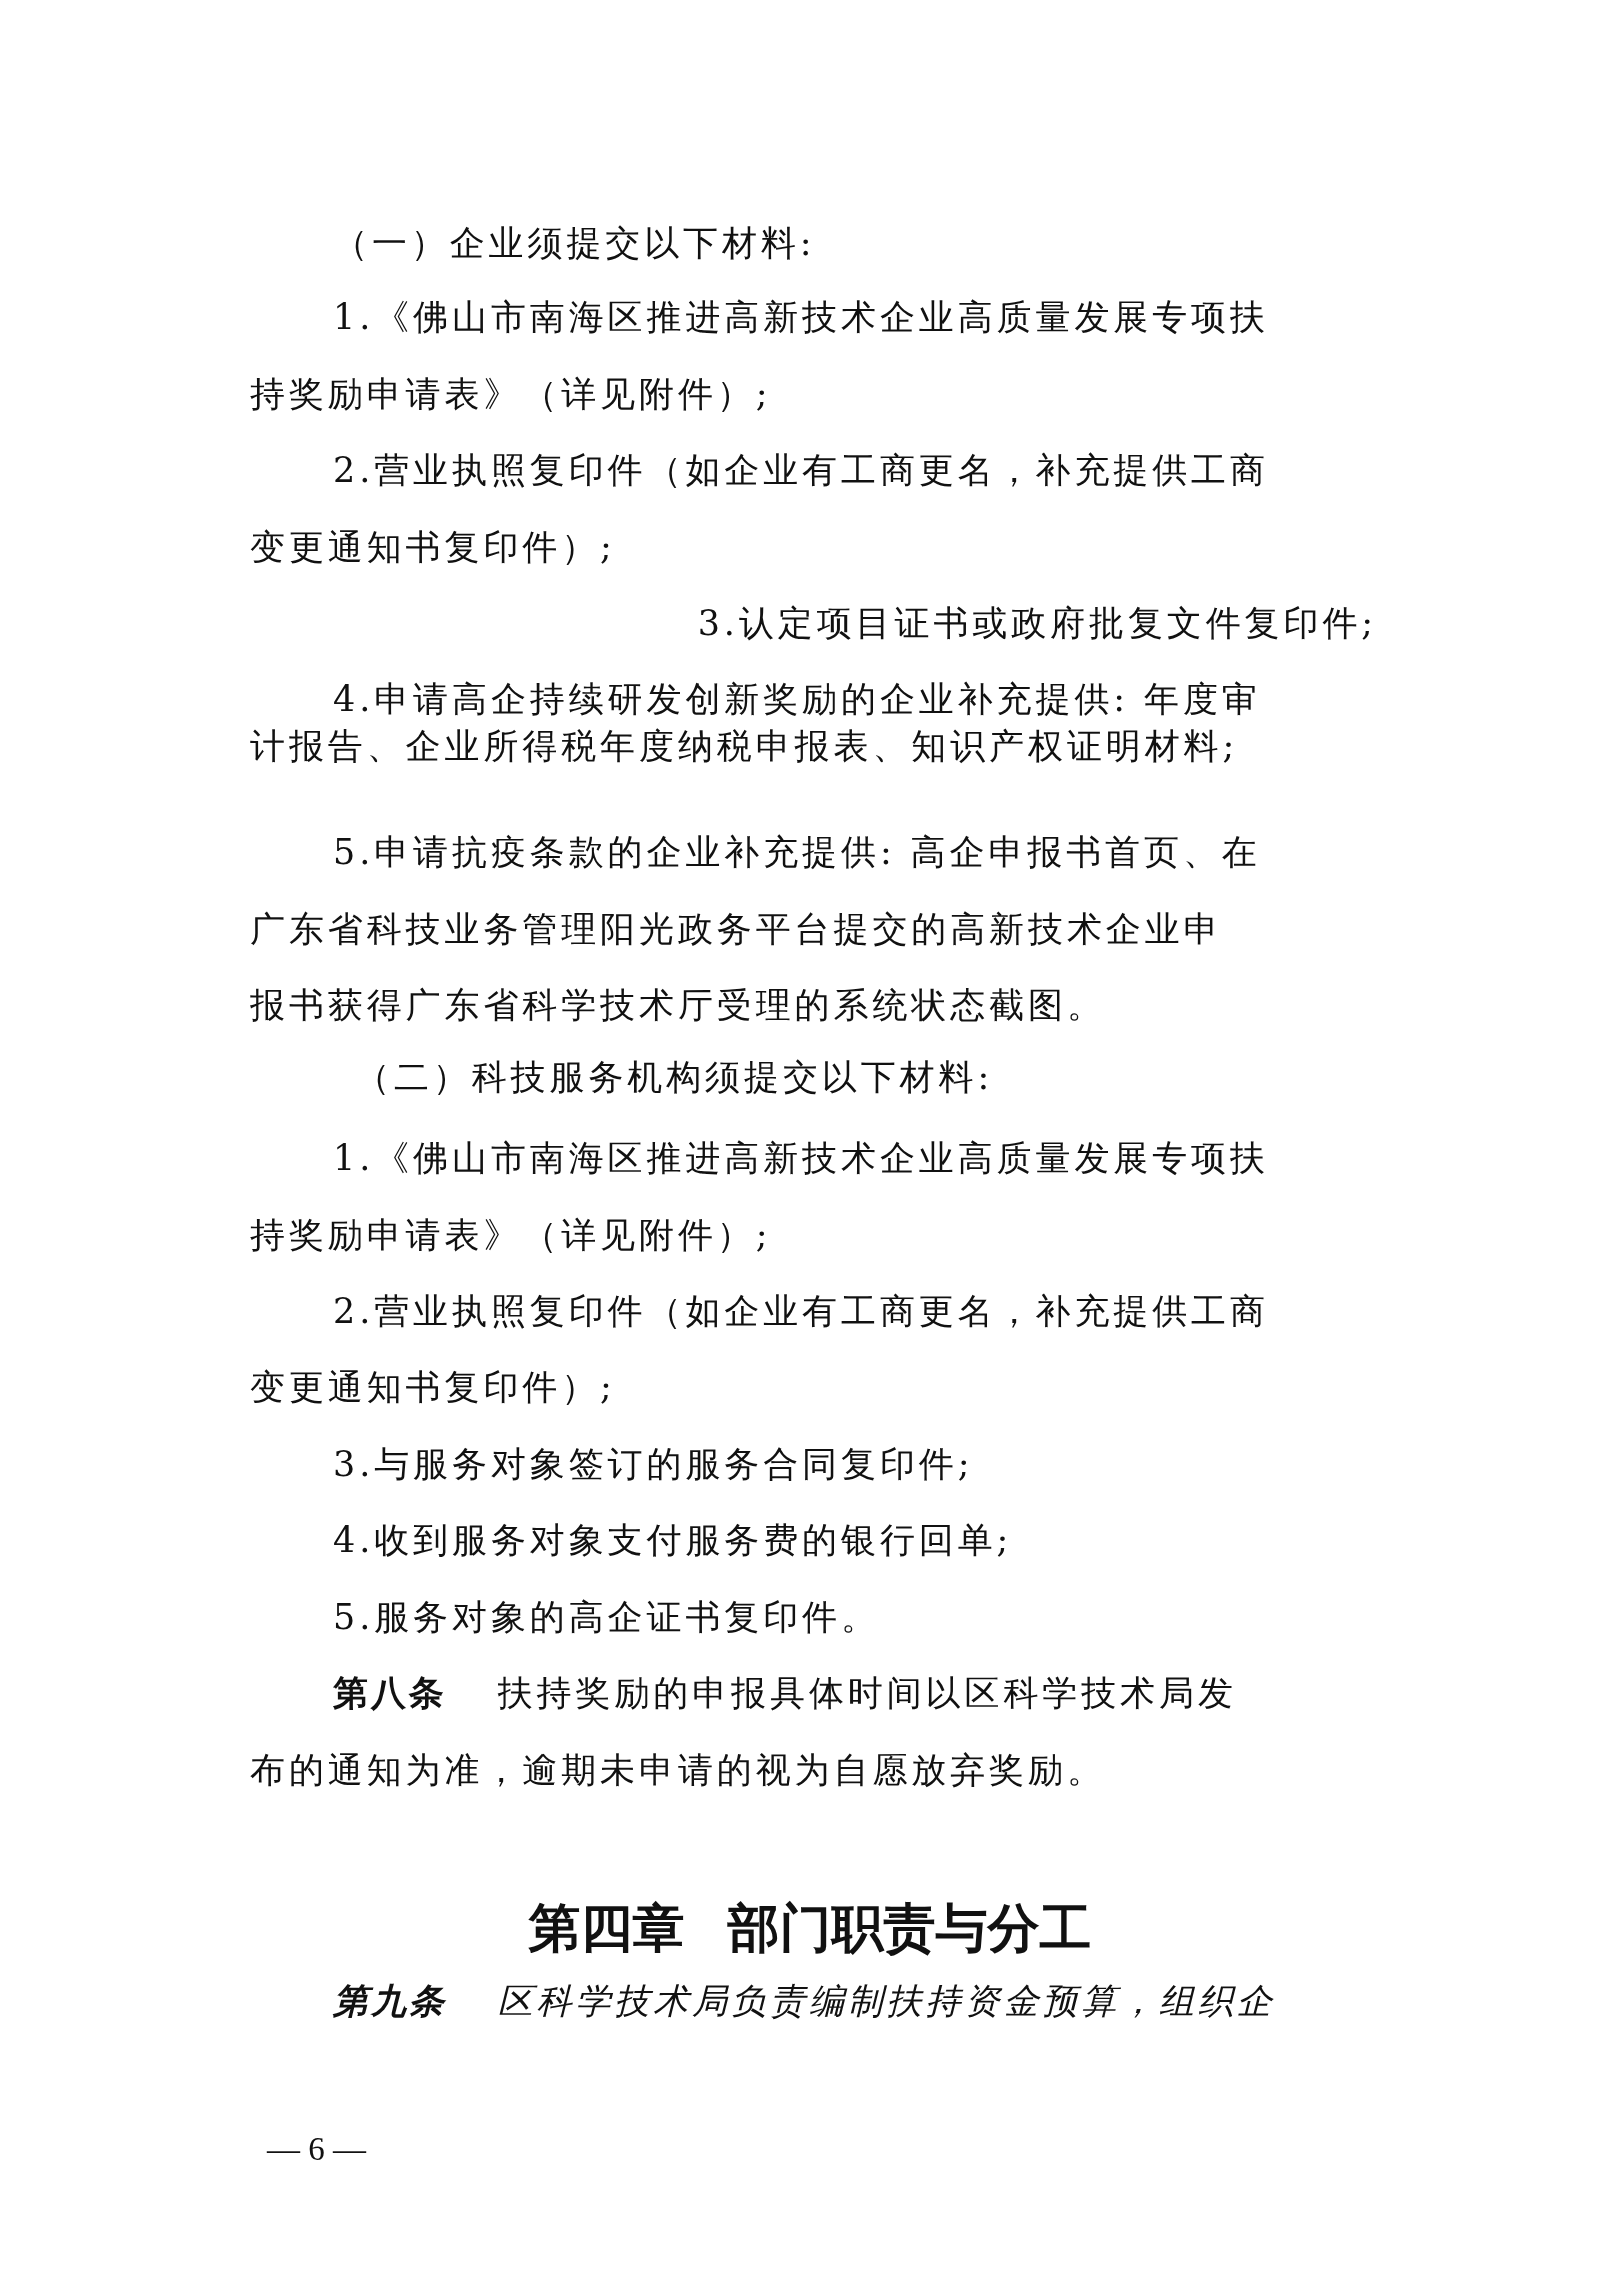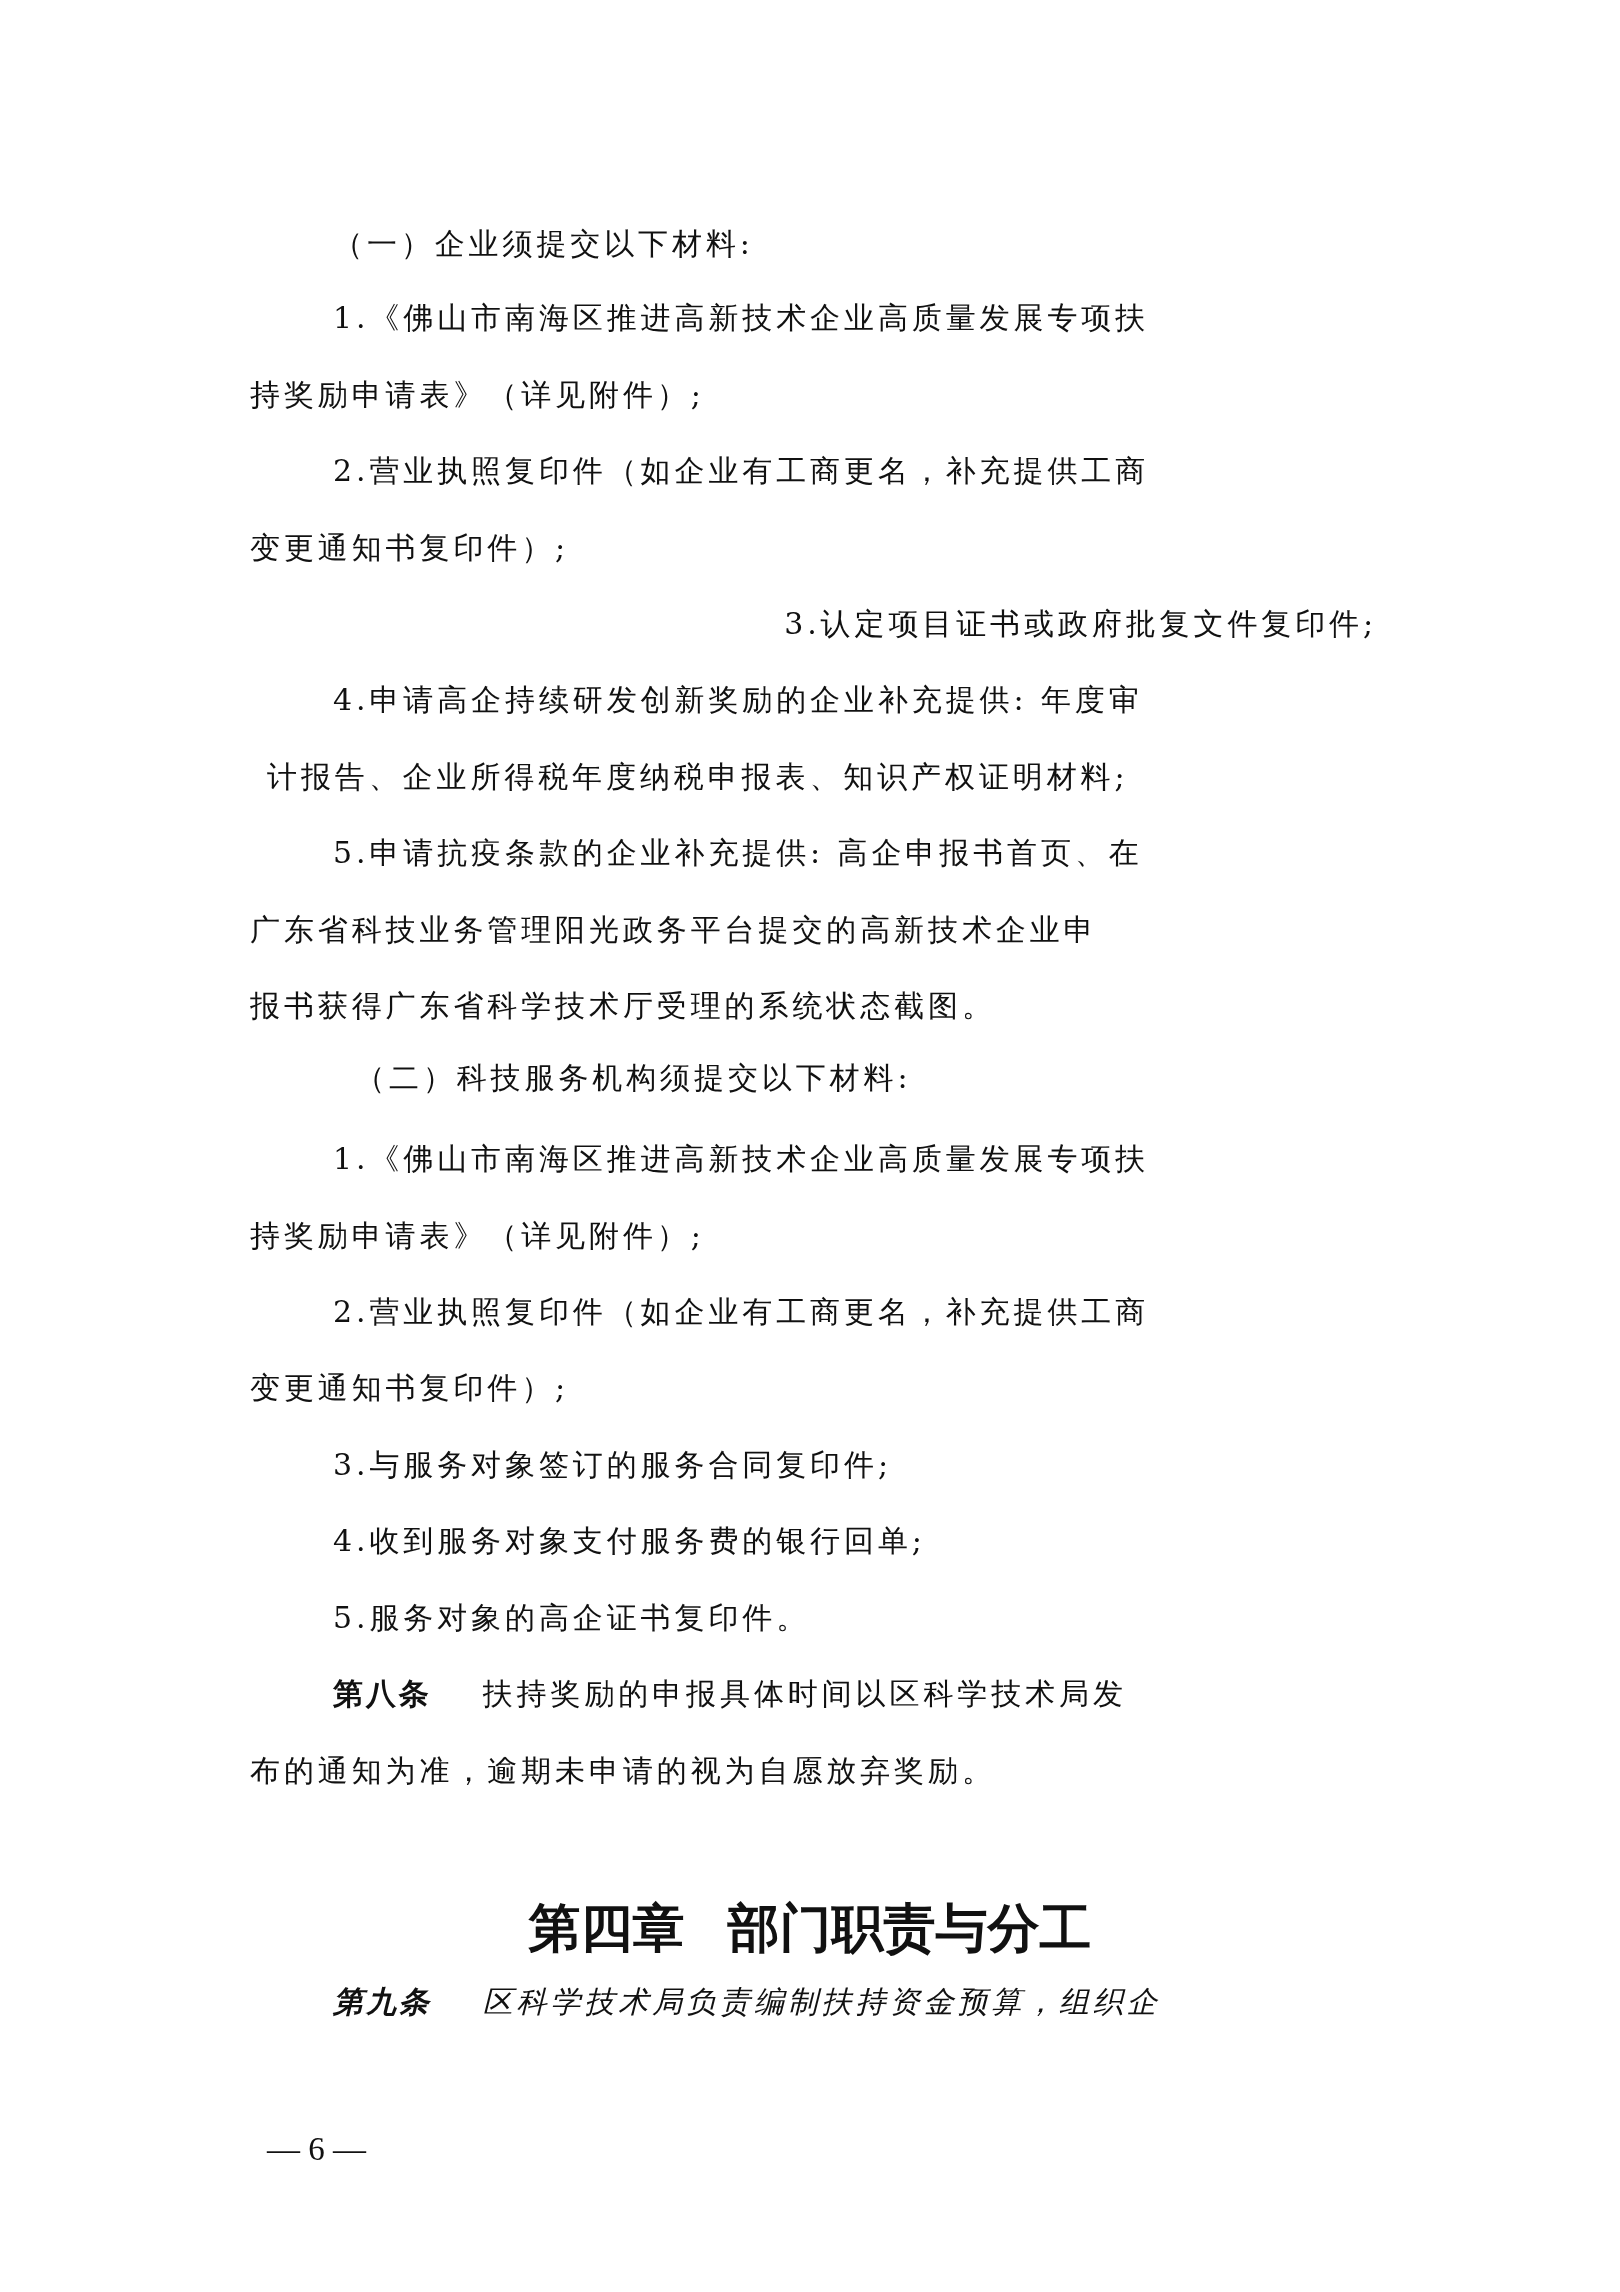--- a/index.html
+++ b/index.html
@@ -21,21 +21,21 @@
     width: 1620px;
     height: 2293px;
     background: #ffffff;
   }
   .line {
     position: absolute;
     left: 250px;
     width: 1127px;
     height: 59px;
     line-height: 59px;
-    font-size: 30px;
+    font-size: 35px;
     letter-spacing: 3.9px;
     white-space: nowrap;
     font-weight: normal;
   }
   .indent { left: 333px; width: 1044px; }
   .bold-label {
     font-family: "DejaVu Sans", "Liberation Sans", sans-serif;
     font-weight: bold;
     letter-spacing: 2.9px;
   }
@@ -73,21 +73,21 @@
 
   <div class="line indent" style="top:288px;">1.《佛山市南海区推进高新技术企业高质量发展专项扶</div>
   <div class="line" style="top:365px;">持奖励申请表》（详见附件）;</div>
 
   <div class="line indent" style="top:441px;">2.营业执照复印件（如企业有工商更名，补充提供工商</div>
   <div class="line" style="top:518px;">变更通知书复印件）;</div>
 
   <div class="line indent" style="top:594px;text-align:right;">3.认定项目证书或政府批复文件复印件;</div>
 
   <div class="line indent" style="top:670px;">4.申请高企持续研发创新奖励的企业补充提供: 年度审</div>
-  <div class="line" style="top:747px;margin-left:17px;">计报告、企业所得税年度纳税申报表、知识产权证明材料;</div>
+  <div class="line" style="top:717px;">计报告、企业所得税年度纳税申报表、知识产权证明材料;</div>
 
   <div class="line indent" style="top:823px;">5.申请抗疫条款的企业补充提供: 高企申报书首页、在</div>
   <div class="line" style="top:900px;">广东省科技业务管理阳光政务平台提交的高新技术企业申</div>
   <div class="line" style="top:976px;">报书获得广东省科学技术厅受理的系统状态截图。</div>
 
   <div class="line indent" style="top:1048px;margin-left:22px;">（二）科技服务机构须提交以下材料:</div>
 
   <div class="line indent" style="top:1129px;">1.《佛山市南海区推进高新技术企业高质量发展专项扶</div>
   <div class="line" style="top:1206px;">持奖励申请表》（详见附件）;</div>
 

